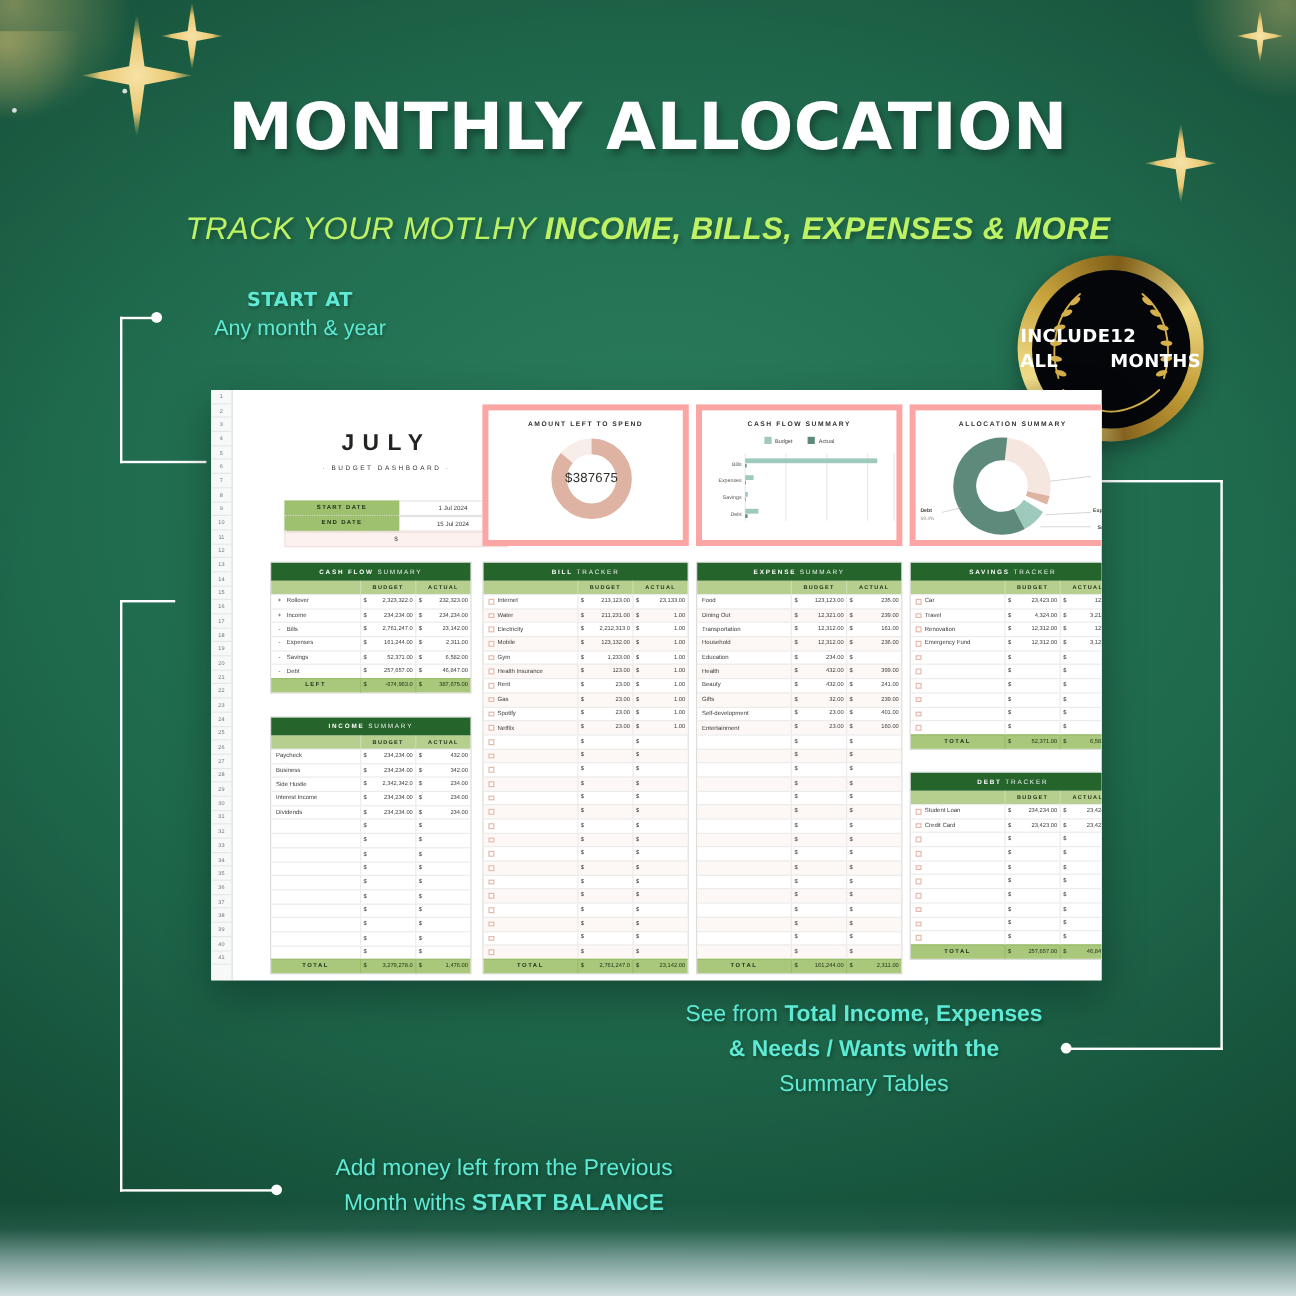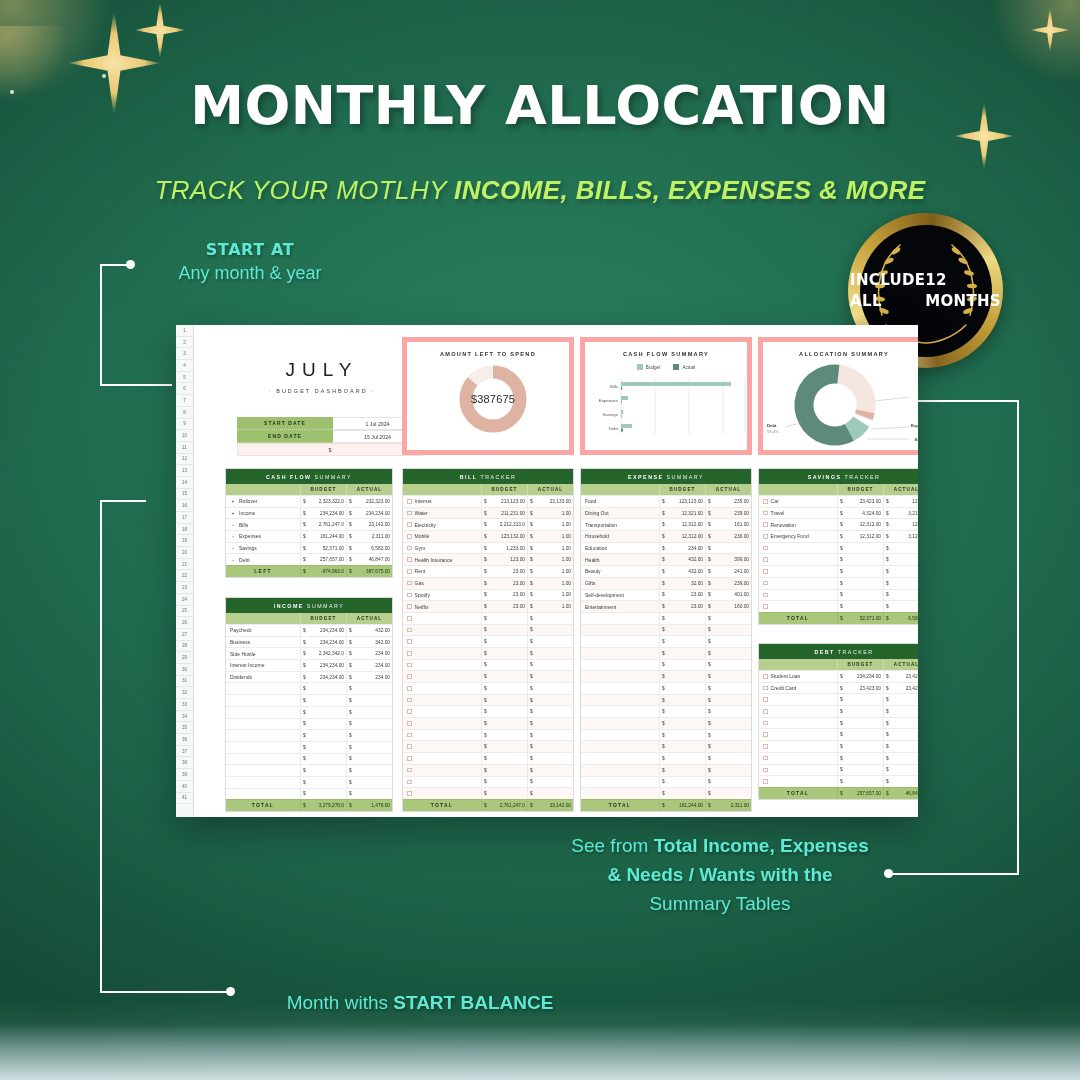--- a/index.html
+++ b/index.html
@@ -99,21 +99,21 @@
   }
   #sheet-body { flex: 1; position: relative; background:#ffffff; padding: 0; }
   .panel { border: 5px solid #fca5a5; background:#fff; }
   .panel-title {
     text-align:center; font-size:5.6px; letter-spacing:1.3px; font-weight:700;
     color:#30302f; padding-top:9px; text-transform:uppercase;
   }
 
   
   #month-block { position:absolute; left:44px; top:34px; width:168px; text-align:center; }
-  #month-name { font-size:19px; letter-spacing:7px; color:#23231f; font-weight:400; font-family:"Liberation Sans", sans-serif; }
+  #month-name { font-size:19px; letter-spacing:7px; color:#23231f; font-weight:700; font-family:"Liberation Sans", sans-serif; }
   #month-sub { margin-top:7px; font-size:5.4px; letter-spacing:2.1px; color:#3b3b36; }
 
   #date-box { position:absolute; left:43px; top:92px; width:186px; }
   .date-row { display:flex; height:13px; }
   .date-lbl {
     flex:0 0 96px; background:#9dc16f; color:#24331a;
     font-size:5px; font-weight:700; letter-spacing:1.1px;
     display:flex; align-items:center; justify-content:center;
     border-bottom:1px dotted #cfd9bf;
   }
@@ -1821,17 +1821,17 @@
   <div id="co1-t2">Any month &amp; year</div>
 </div>
 
 <div class="callout" id="co2">
   <span>See from </span><span class="co-strong">Total Income, Expenses</span><br>
   <span class="co-strong">&amp; Needs / Wants with the</span><br>
   <span>Summary Tables</span>
 </div>
 
 <div class="callout" id="co3">
-  <br>
+  <span>Add money left from the Previous</span><br>
   <span>Month withs </span><span class="co-strong">START BALANCE</span>
 </div>
 
 <div id="bottom-glow"></div>
 
 </body></html>

